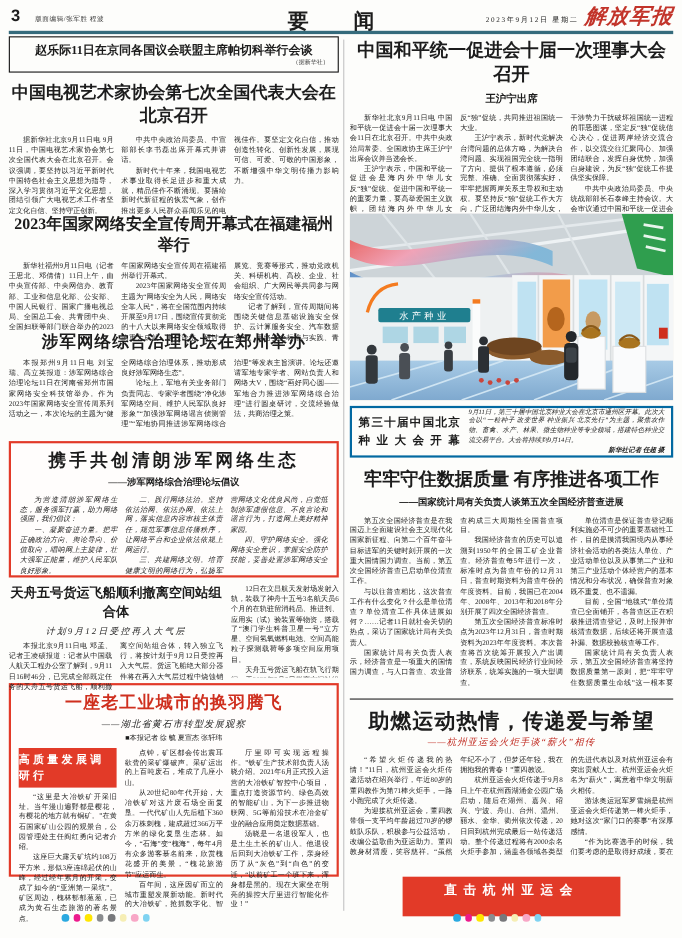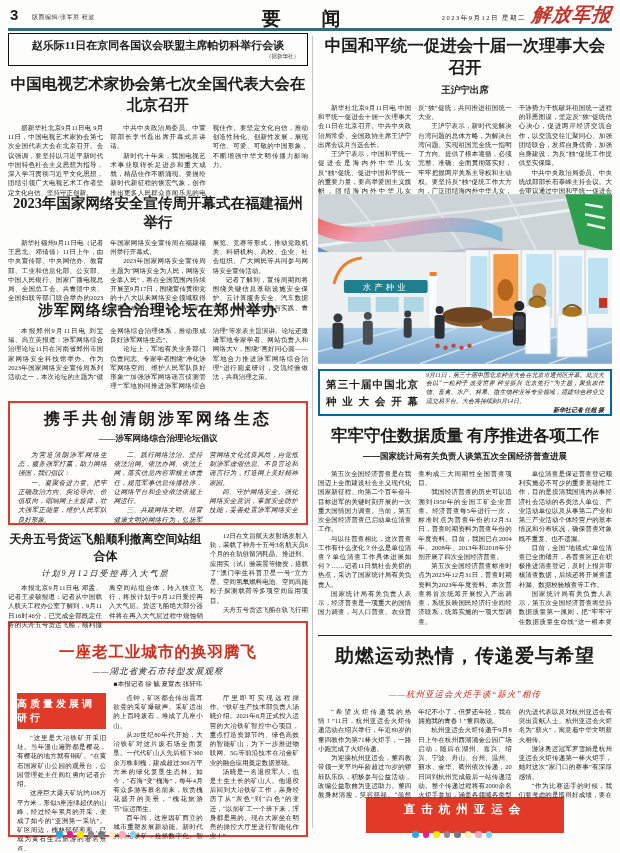--- a/index.html
+++ b/index.html
@@ -51,21 +51,21 @@
   .redbox .st { font-size:8.5px; font-weight:bold; text-align:center; margin:3px 0 5px; }
   .redbox .body-txt { height:76px; font-style:italic; }
 
   .art-tz { height:85px; margin-bottom:5px; }
   .tz-grid { display:grid; grid-template-columns: 195px 1fr; column-gap:7px; }
   .art-tz .t { font-size:12px; margin:0 0 3px; }
   .art-tz .st { font-size:8px; font-style:italic; text-align:center; letter-spacing:2px; margin-bottom:4px; }
   .art-tz .bl { height:50px; }
   .art-tz .br { height:85px; }
 
-  .hsbox { border:2.5px solid #e23a28; padding:18px 7px 4px; height:216px; background:#fffdfc; }
+  .hsbox { border:2.5px solid #e23a28; padding:5px 7px 4px; height:176px; background:#fffdfc; }
   .hsbox .t { font-size:15.5px; letter-spacing:1px; color:#cf2f1e; margin-top:1px; }
   .hsbox .st { font-size:8.5px; font-style:italic; text-align:center; letter-spacing:1px; margin:3px 0 2px; }
   .hsbox .byline { font-size:6.5px; text-align:center; margin-bottom:4px; }
   .hs-grid { display:grid; grid-template-columns:1fr 1fr 1fr; column-gap:7px; }
   .hs-banner { background:#e23a28; color:#fff; font-family:Liberation Sans, sans-serif; font-weight:bold; font-size:10px; letter-spacing:3px; text-align:left; padding:4px 0; margin-bottom:4px; }
   .hs-grid .body-txt { height:148px; }
   .hs-grid .cell1 .body-txt { height:118px; }
 
   .dots { position:absolute; display:flex; gap:4px; }
   .dots span { width:6.5px; height:6.5px; border-radius:50%; display:inline-block; }
@@ -87,21 +87,21 @@
   .cap-credit { text-align:right; font-style:italic; font-weight:bold; }
 
   .art-r2 { height:204px; }
   .art-r2 .t { font-size:16.5px; margin:0 0 4px; }
   .art-r2 .st { font-size:8.5px; font-weight:bold; font-family:"Liberation Sans",sans-serif; text-align:center; margin-bottom:6px; }
   .art-r2 .body-txt { height:158px; }
 
   .r-rule { height:1px; background:#222; margin:6px 0 7px; }
 
   .art-r3 { height:146px; }
-  .art-r3 .t { font-size:19px; font-family:"Liberation Sans",sans-serif; letter-spacing:1px; margin:2px 0 20px; }
+  .art-r3 .t { font-size:19px; font-family:"Liberation Sans",sans-serif; letter-spacing:1px; margin:2px 0 0; }
   .art-r3 .st { font-size:8.5px; font-style:italic; color:#c02a20; text-align:center; letter-spacing:1px; margin-bottom:6px; }
   .art-r3 .body-txt { height:96px; }
 
   .r-banner { margin:8px auto 0; width:198px; background:#e23a28; color:#fff; font-family:"Liberation Sans",sans-serif; font-weight:bold; font-size:11.5px; letter-spacing:6px; text-align:center; padding:5px 0 16px; }
 </style>
 </head>
 <body>
 
 <div class="page">
 

